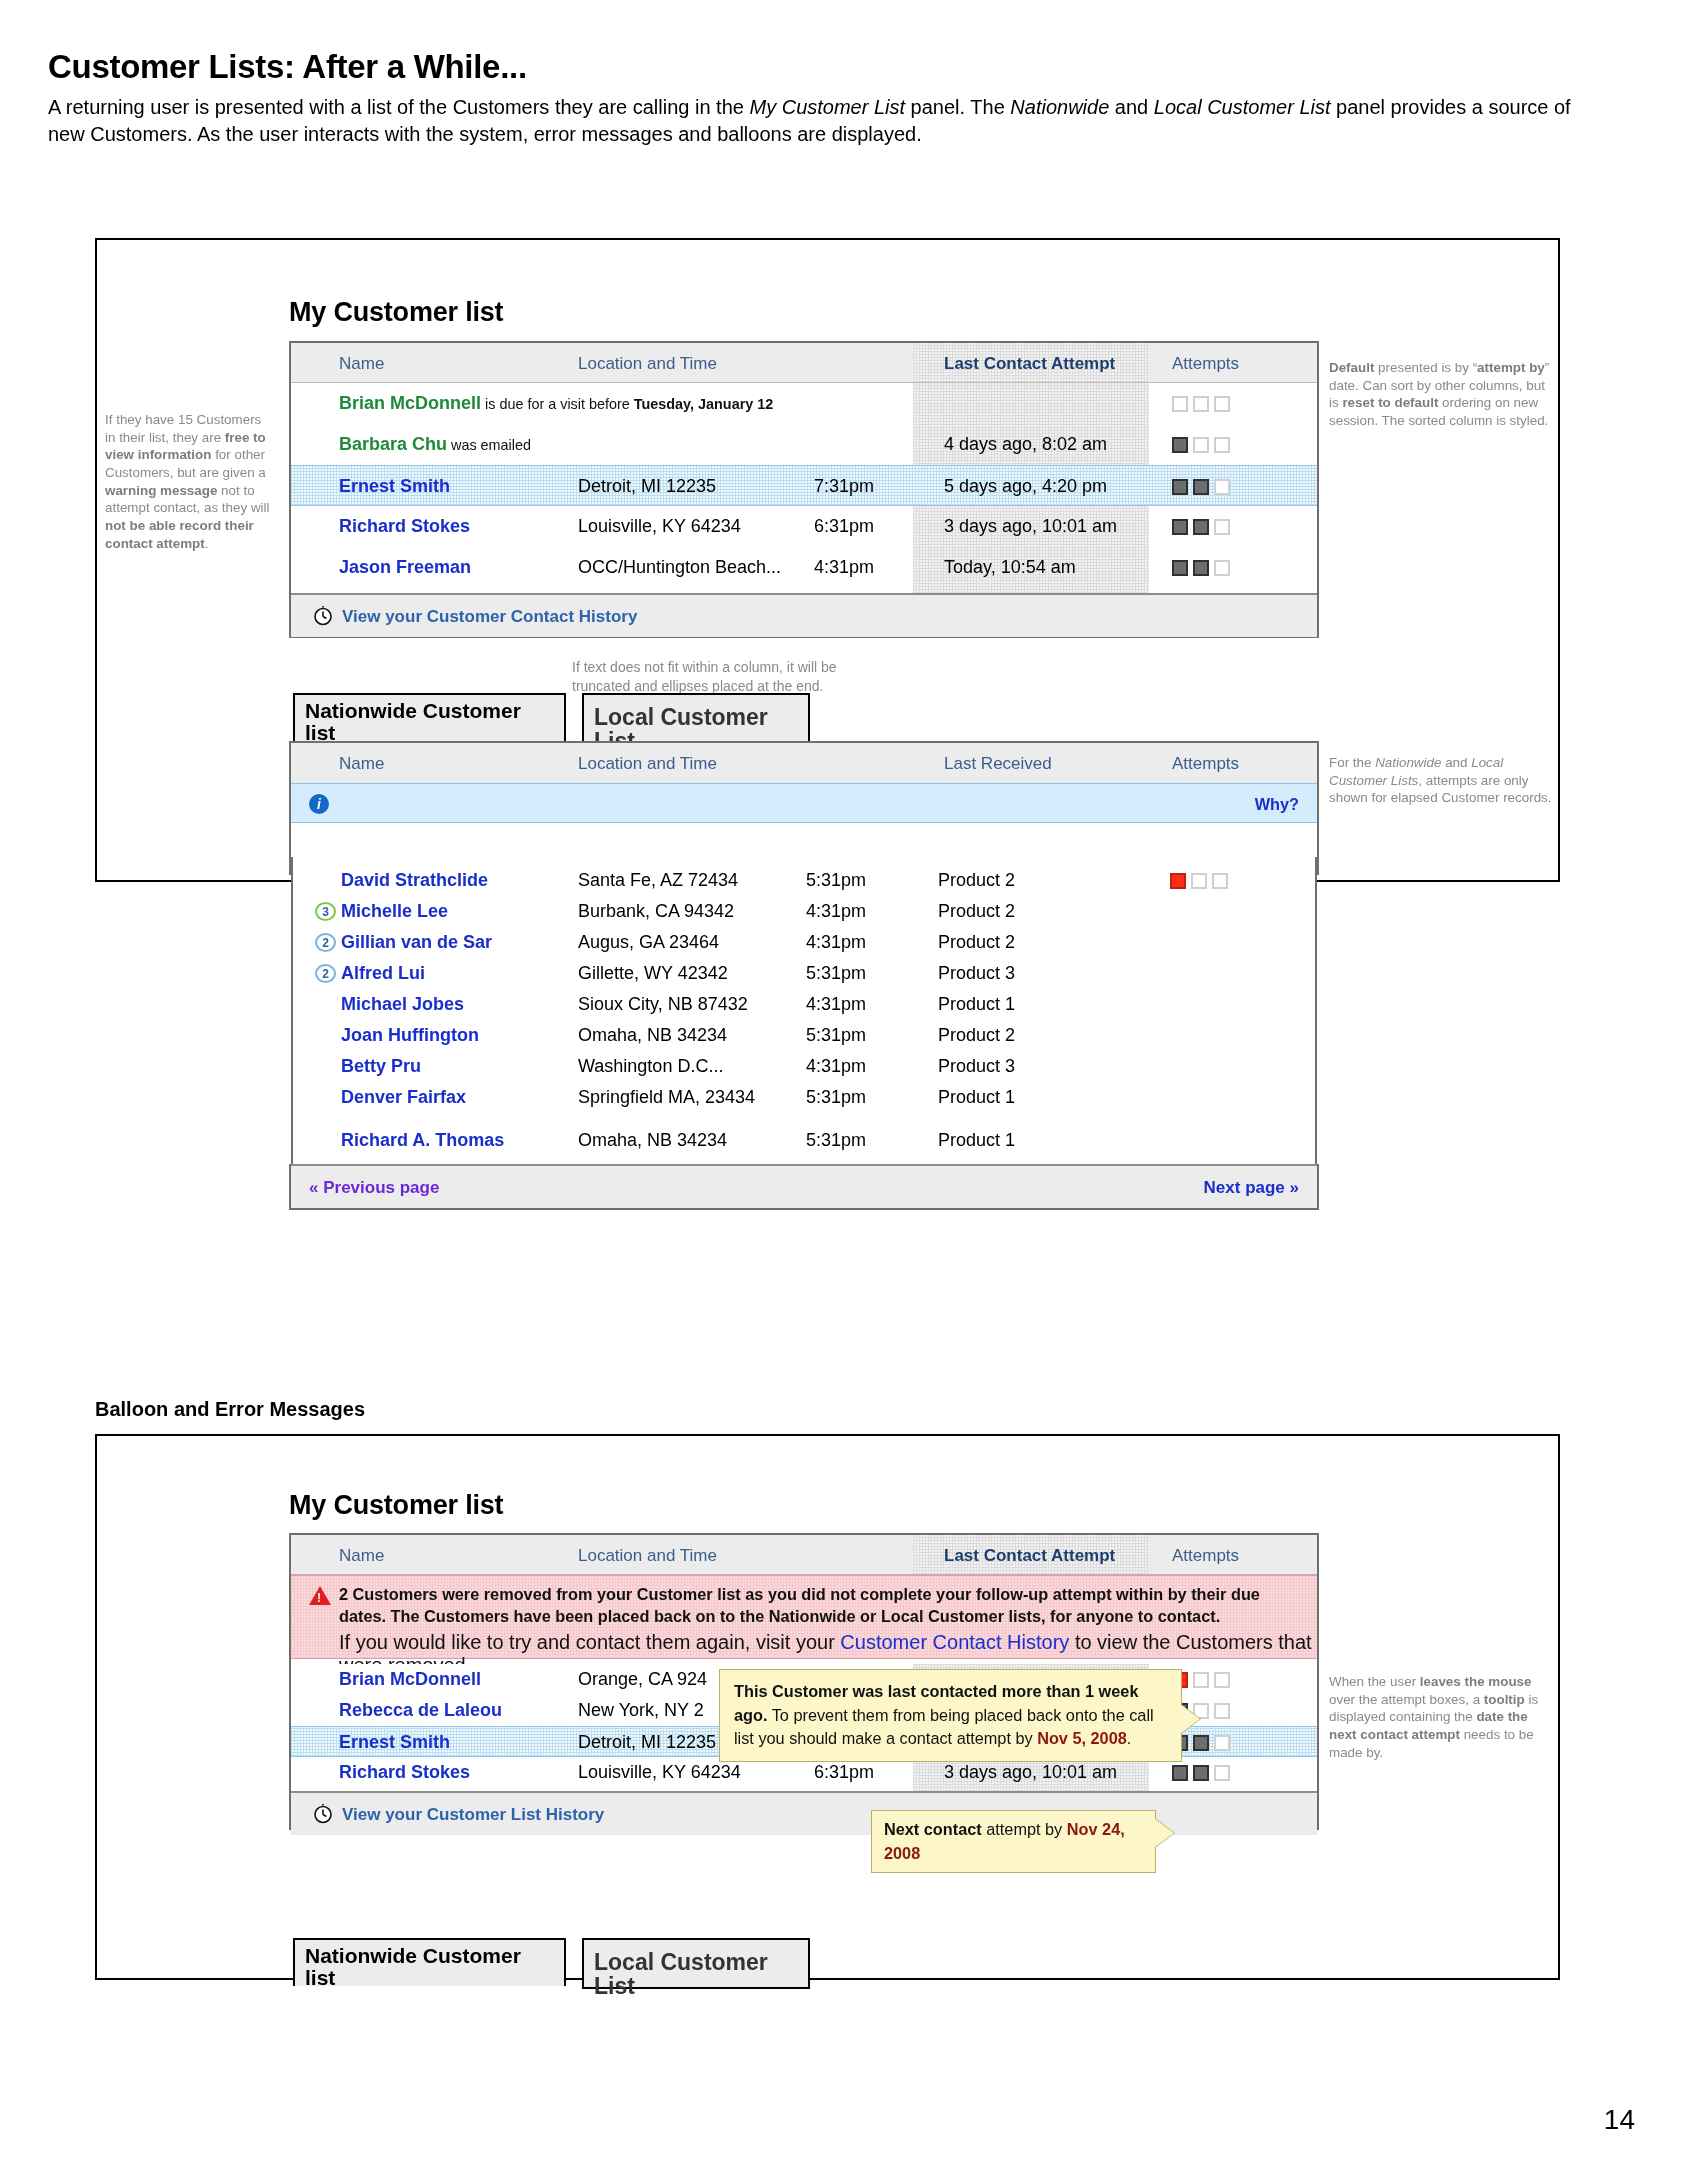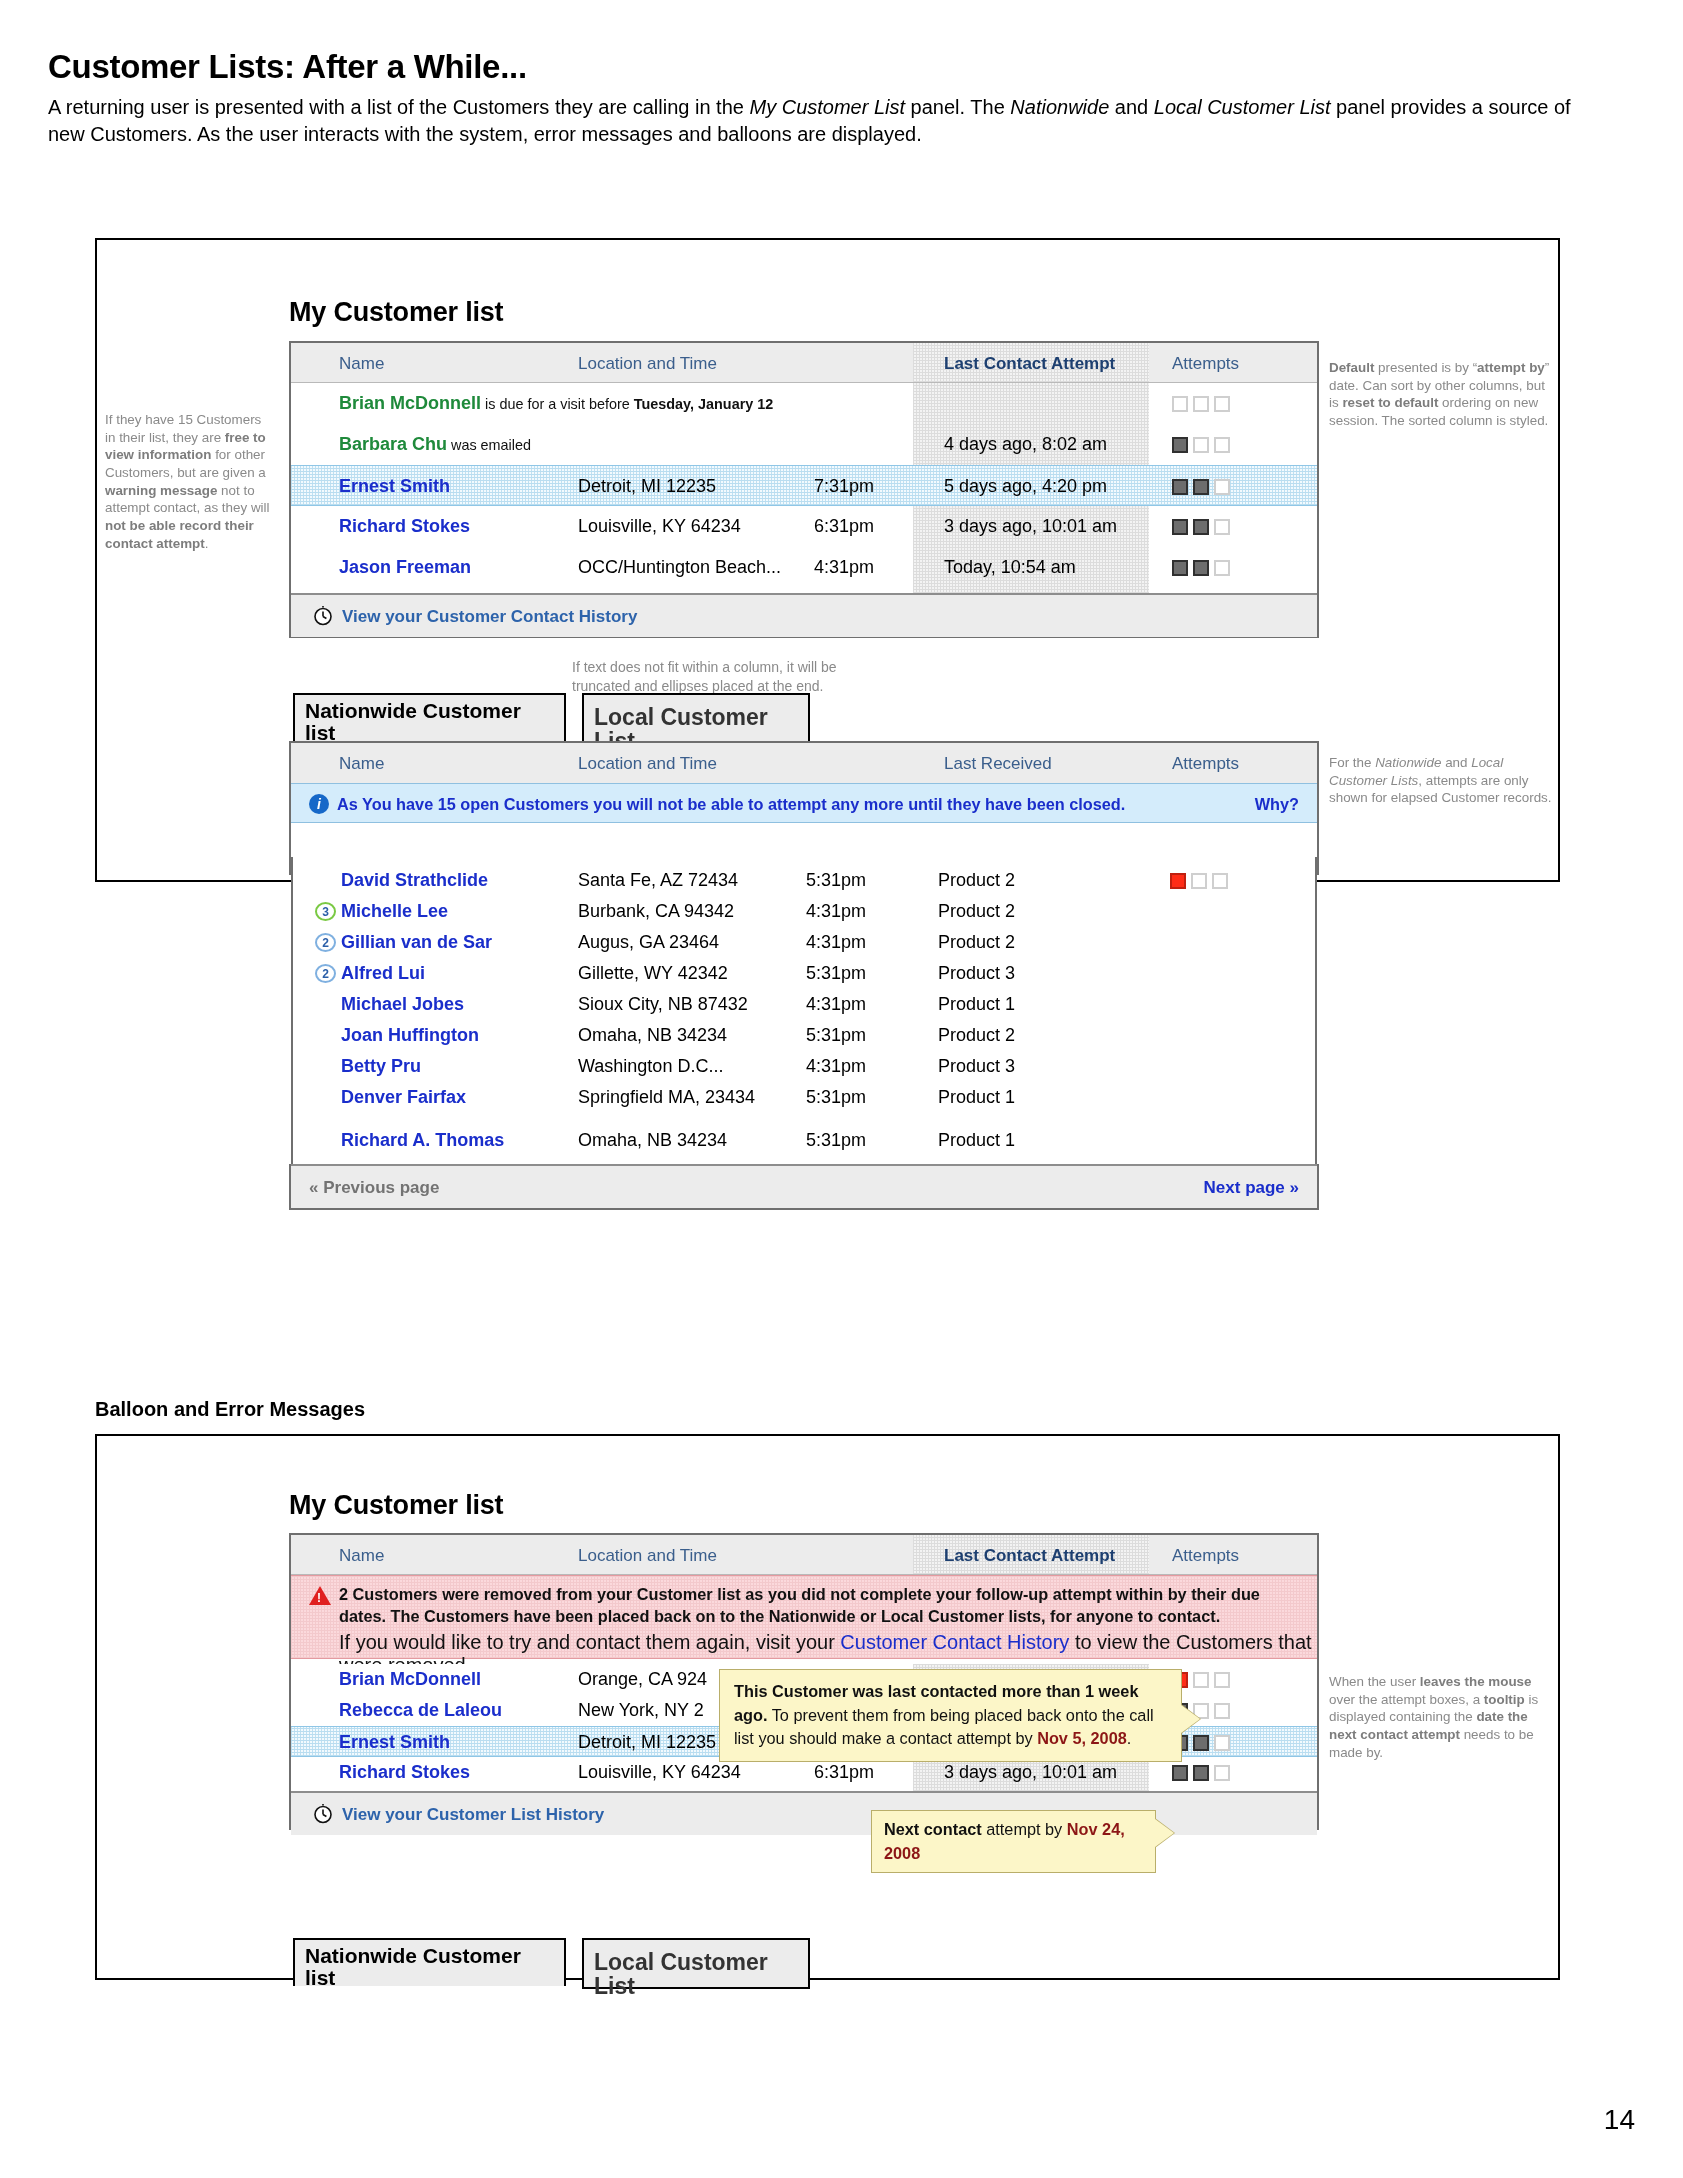--- a/index.html
+++ b/index.html
@@ -153,21 +153,21 @@
     background:#1668c8; color:#fff; font-size:14px; font-weight:bold;
     display:flex;align-items:center;justify-content:center;
     font-style:italic;
   }
 
   
   .pager{
     position:relative; background:#ececec;
     border-top:2px solid #8d8d8d; height:44px;
   }
-  .pager .prev{ position:absolute;left:18px;top:12px;font-size:17px;color:#737373;font-weight:bold; }
+  .pager .prev{ position:absolute;left:18px;top:12px;font-size:17px;color:#6d28d9;font-weight:bold; }
   .pager .next{ position:absolute;right:18px;top:12px;font-size:17px;color:#1a2ecb;font-weight:bold; }
 
   
   .annot{
     position:absolute; font-size:13.4px; line-height:1.32; color:#8a8a8a;
   }
   .annot b{ color:#7d7d7d; }
   .annot i{ font-style:italic; }
   .annot p{ margin:0 0 11px 0; }
 
@@ -325,21 +325,20 @@
 
 <div class="listpanel" id="nationwide-panel" style="position:absolute;left:289px;top:741px;width:1030px;height:134px;border-top:2px solid #6f6f6f;">
   <div class="lp-head" style="border-bottom:none;">
     <div class="col" style="left:48px;">Name</div>
     <div class="col" style="left:287px;">Location and Time</div>
     <div class="col" style="left:653px;">Last Received</div>
     <div class="col" style="left:881px;">Attempts</div>
   </div>
   <div class="infostrip">
     <div class="i-icon">i</div>
-    <div class="txt">As You have 15 open Customers you will not be able to attempt any more until they have been closed.</div>
     <div class="why">Why?</div>
   </div>
   <div class="lp-body" id="nationwide-body" style="height:0;"></div>
 </div>
 
 <div id="nw-rows-host" style="position:absolute;left:291px;top:857px;width:1026px;height:307px;background:#fff;border-left:2px solid #6f6f6f;border-right:2px solid #6f6f6f;">
     <div class="row" style="height: 31px; margin-top: 8px;">
       <div class="cell" style="left:48px;top:5px;"><span class="cname">David Strathclide</span></div>
       <div class="cell" style="left:285px;top:5px;">Santa Fe, AZ 72434</div>
       <div class="cell" style="left:513px;top:5px;">5:31pm</div>

